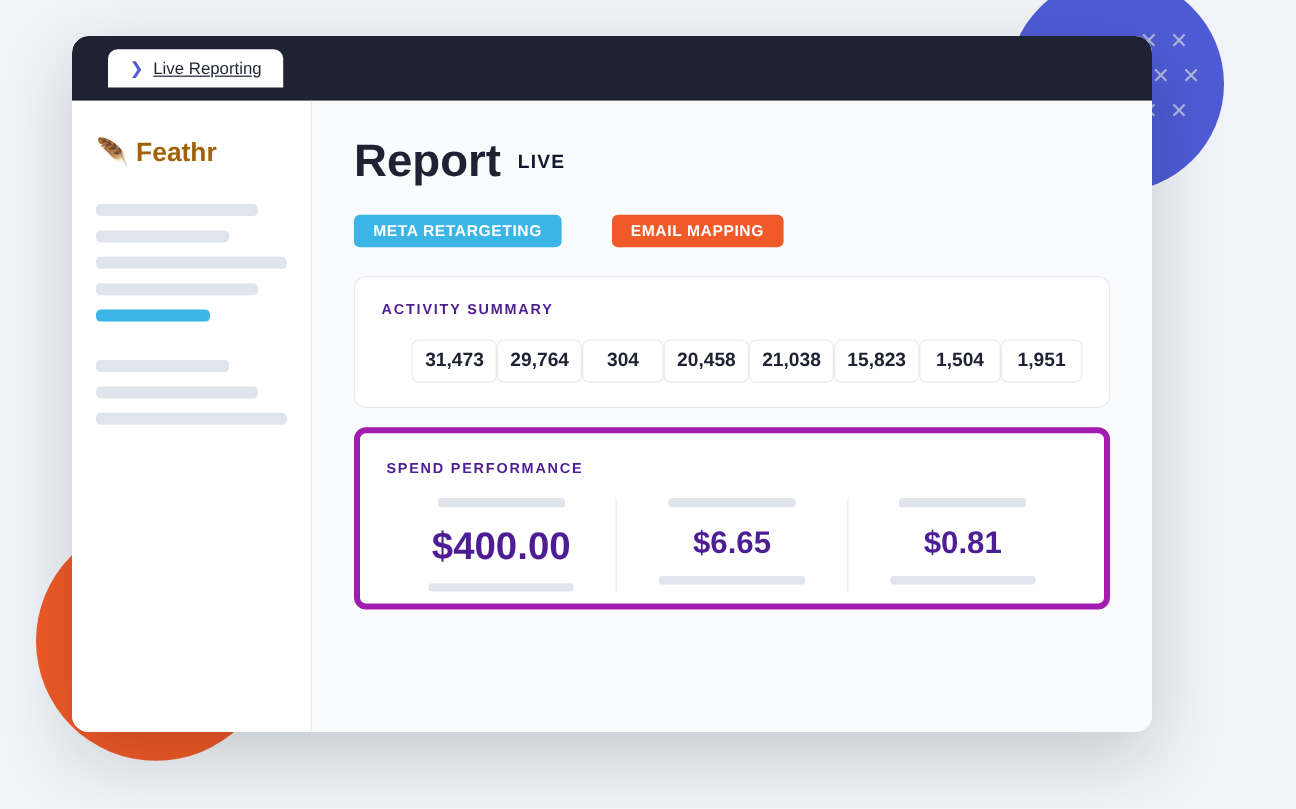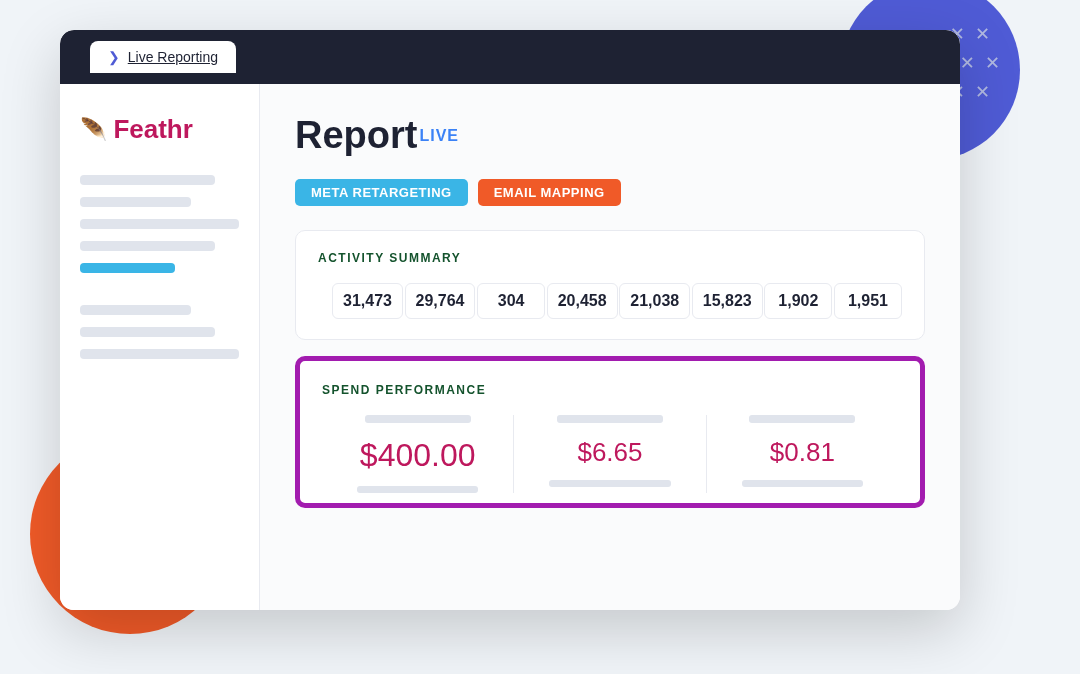--- a/index.html
+++ b/index.html
@@ -134,23 +134,23 @@
       gap: 6px;
       margin-bottom: 30px;
     }
 
     .logo-icon {
       color: #3ab5e6;
       font-size: 22px;
     }
 
     .logo-text {
-      font-size: 26px;
-      font-weight: 700;
-      color: #be185d;
+      font-size: 22px;
+      font-weight: 700;
+      color: #a16207;
     }
 
     .sidebar-menu-item {
       height: 10px;
       background: #e0e4ec;
       border-radius: 4px;
       margin-bottom: 12px;
       width: 100%;
     }
 
@@ -168,34 +168,34 @@
       flex: 1;
       padding: 30px 35px;
       background: #fafbfc;
       overflow-y: auto;
     }
 
     
     .report-header {
       display: flex;
       align-items: center;
-      gap: 2px;
+      gap: 14px;
       margin-bottom: 22px;
     }
 
     .report-title {
       font-size: 38px;
       font-weight: 700;
       color: #1e2233;
     }
 
     .live-badge {
       font-size: 16px;
       font-weight: 700;
-      color: #3b82f6;
+      color: #0f172a;
       letter-spacing: 1px;
       padding: 2px 0;
     }
 
     
     .tag-row {
       display: flex;
       gap: 10px;
       margin-bottom: 24px;
     }
@@ -209,45 +209,45 @@
     }
 
     .tag-blue {
       background: #3ab5e6;
       color: white;
     }
 
     .tag-orange {
       background: #f05a28;
       color: white;
+      margin-left: 32px;
     }
 
     
     .card {
       background: white;
       border: 1px solid #e8eaf0;
       border-radius: 10px;
       padding: 20px 22px;
       margin-bottom: 16px;
     }
 
     .card-title {
       font-size: 12px;
       font-weight: 700;
-      color: #14532d;
+      color: #4c1d95;
       letter-spacing: 1.5px;
       text-transform: uppercase;
       margin-bottom: 18px;
     }
 
     .activity-numbers {
       display: flex;
-      justify-content: space-between;
+      justify-content: flex-end;
       align-items: center;
-      margin-left: 14px;
     }
 
     .activity-number {
       font-size: 16px;
       font-weight: 600;
       color: #1e2233;
       text-align: center;
       padding: 8px 10px;
       border: 1px solid #e8eaf0;
       border-radius: 6px;
@@ -282,22 +282,22 @@
     .spend-metric-label {
       height: 8px;
       background: #e0e4ec;
       border-radius: 3px;
       margin: 0 auto 14px;
       width: 70%;
     }
 
     .spend-metric-value {
       font-size: 26px;
-      font-weight: 400;
-      color: #be185d;
+      font-weight: 700;
+      color: #4c1d95;
       margin-bottom: 12px;
     }
 
     .spend-metric-value.large {
       font-size: 32px;
     }
 
     .spend-metric-sublabel {
       height: 7px;
       background: #e0e4ec;
@@ -362,21 +362,21 @@
 
       <div class="card">
         <div class="card-title">ACTIVITY SUMMARY</div>
         <div class="activity-numbers">
           <div class="activity-number">31,473</div>
           <div class="activity-number">29,764</div>
           <div class="activity-number">304</div>
           <div class="activity-number">20,458</div>
           <div class="activity-number">21,038</div>
           <div class="activity-number">15,823</div>
-          <div class="activity-number">1,902</div>
+          <div class="activity-number">1,504</div>
           <div class="activity-number">1,951</div>
         </div>
       </div>
 
       <div class="spend-card">
         <div class="card-title">SPEND PERFORMANCE</div>
         <div class="spend-metrics">
           <div class="spend-metric">
             <div class="spend-metric-label"></div>
             <div class="spend-metric-value large">$400.00</div>

